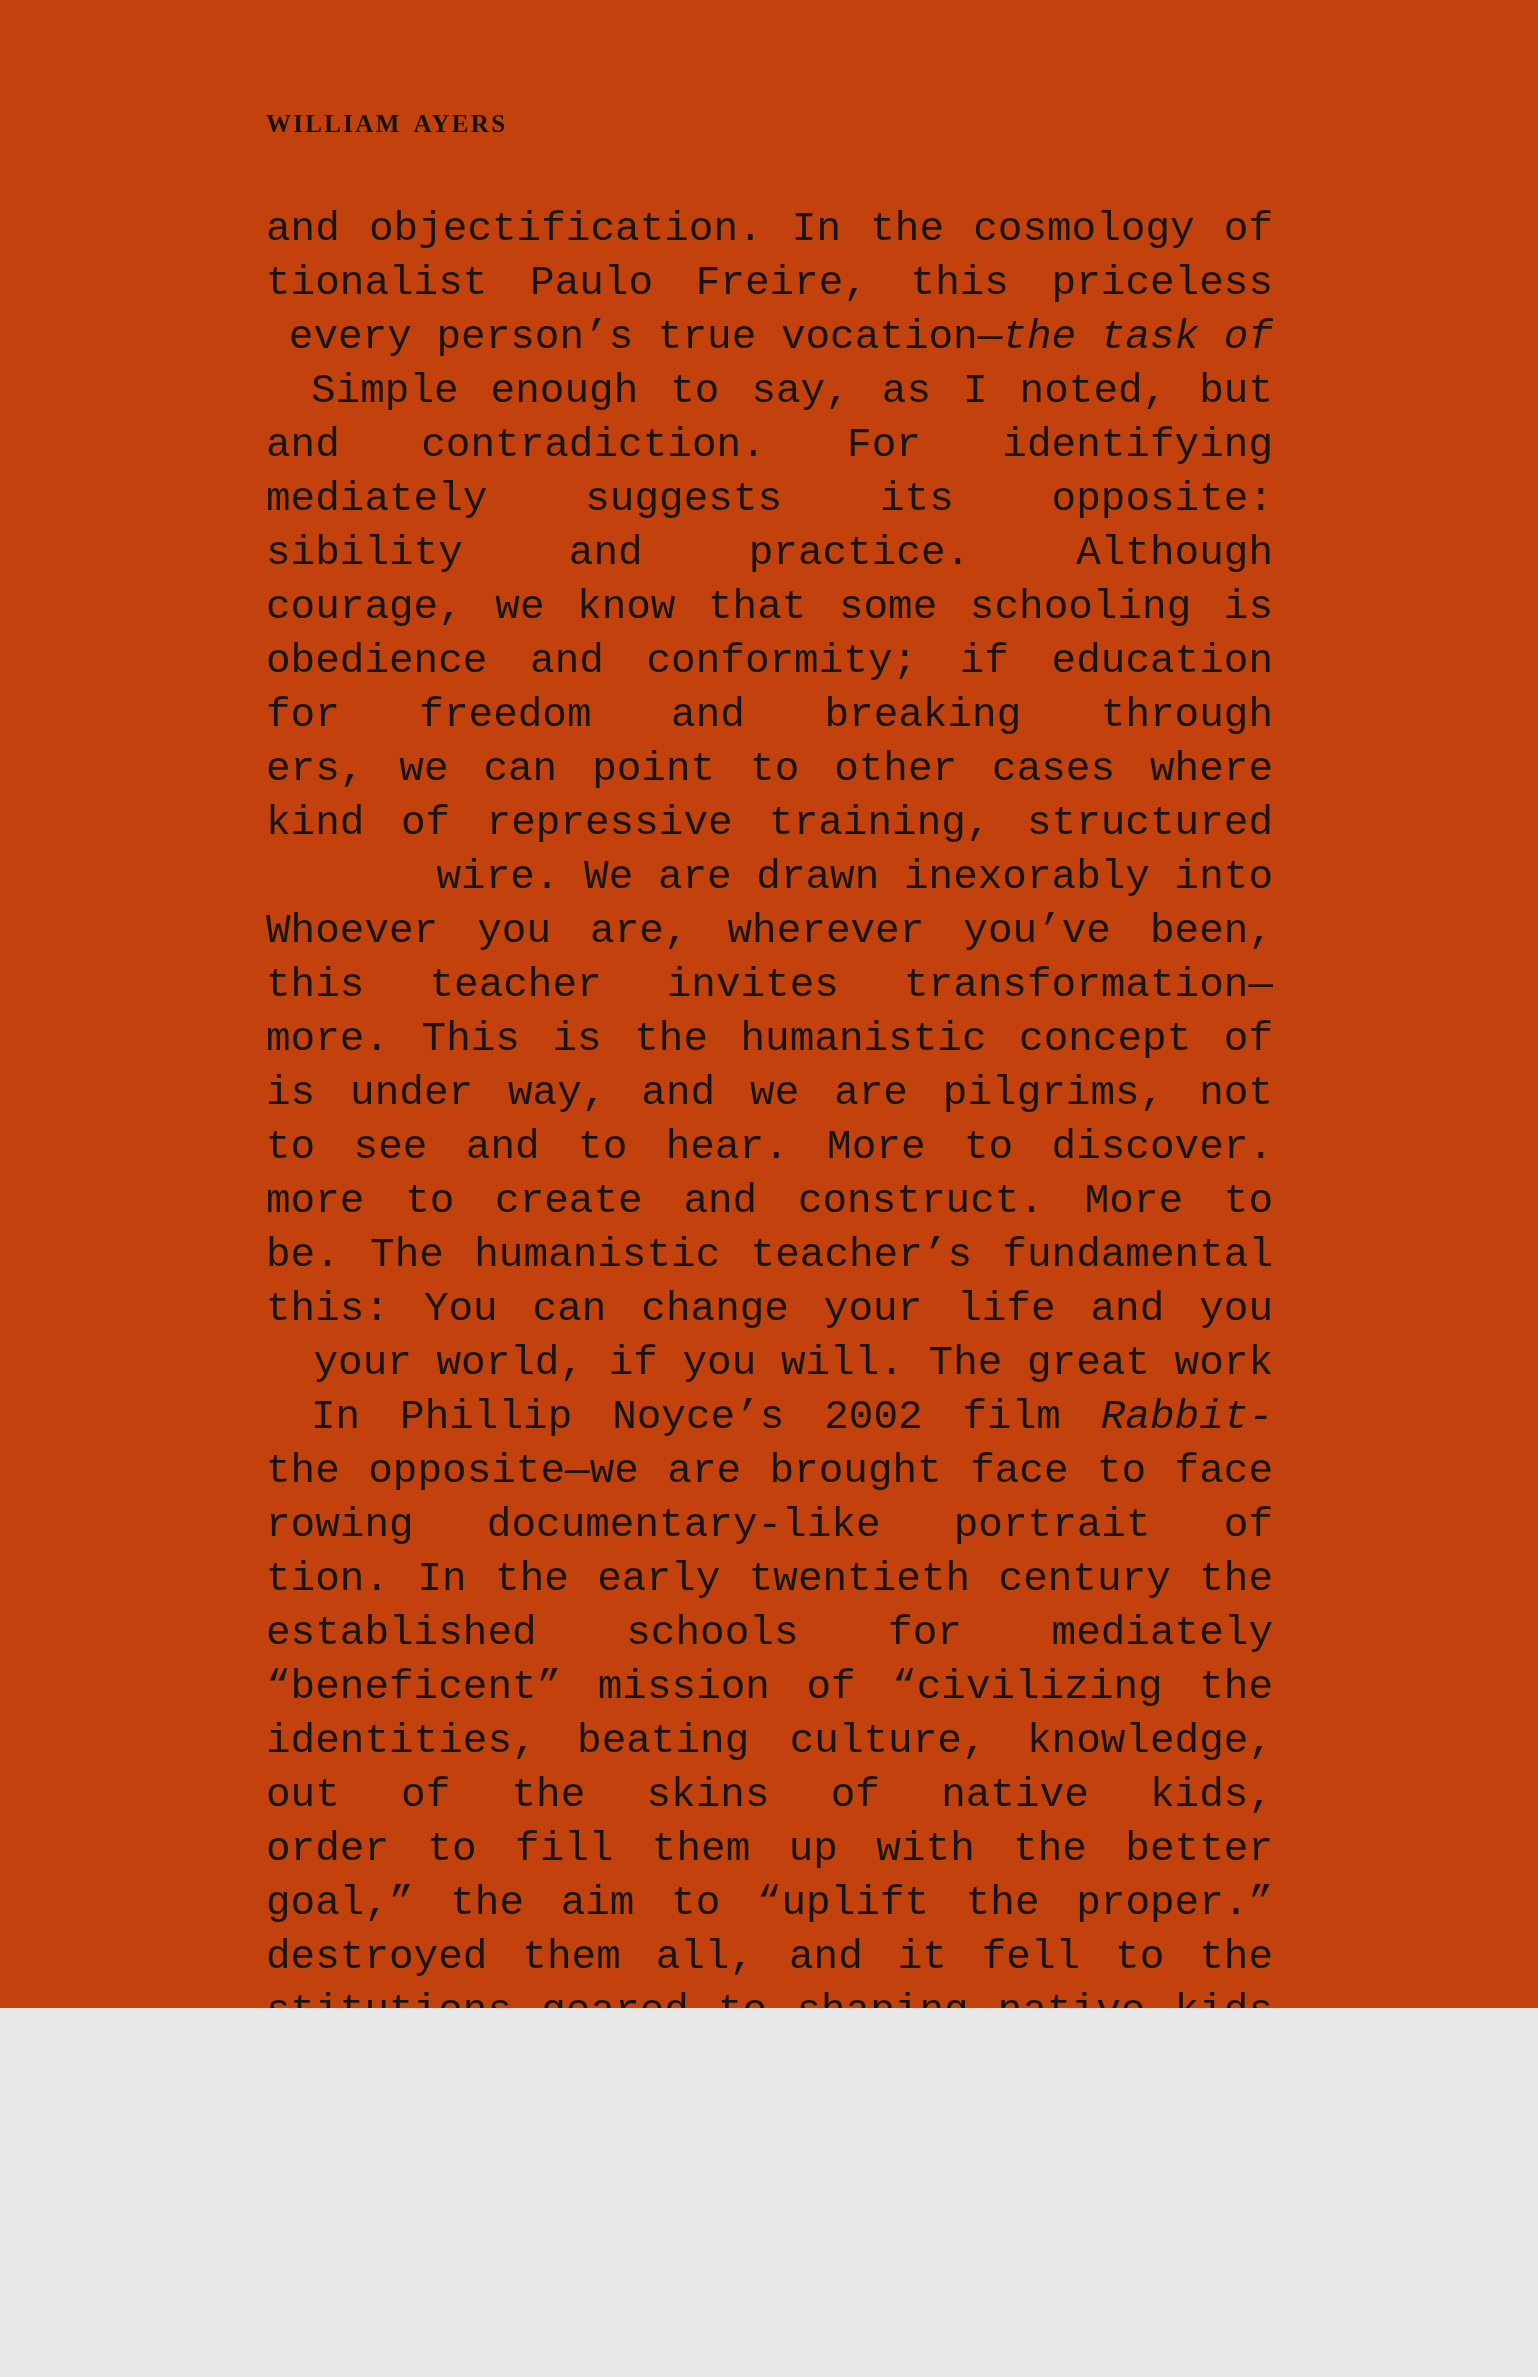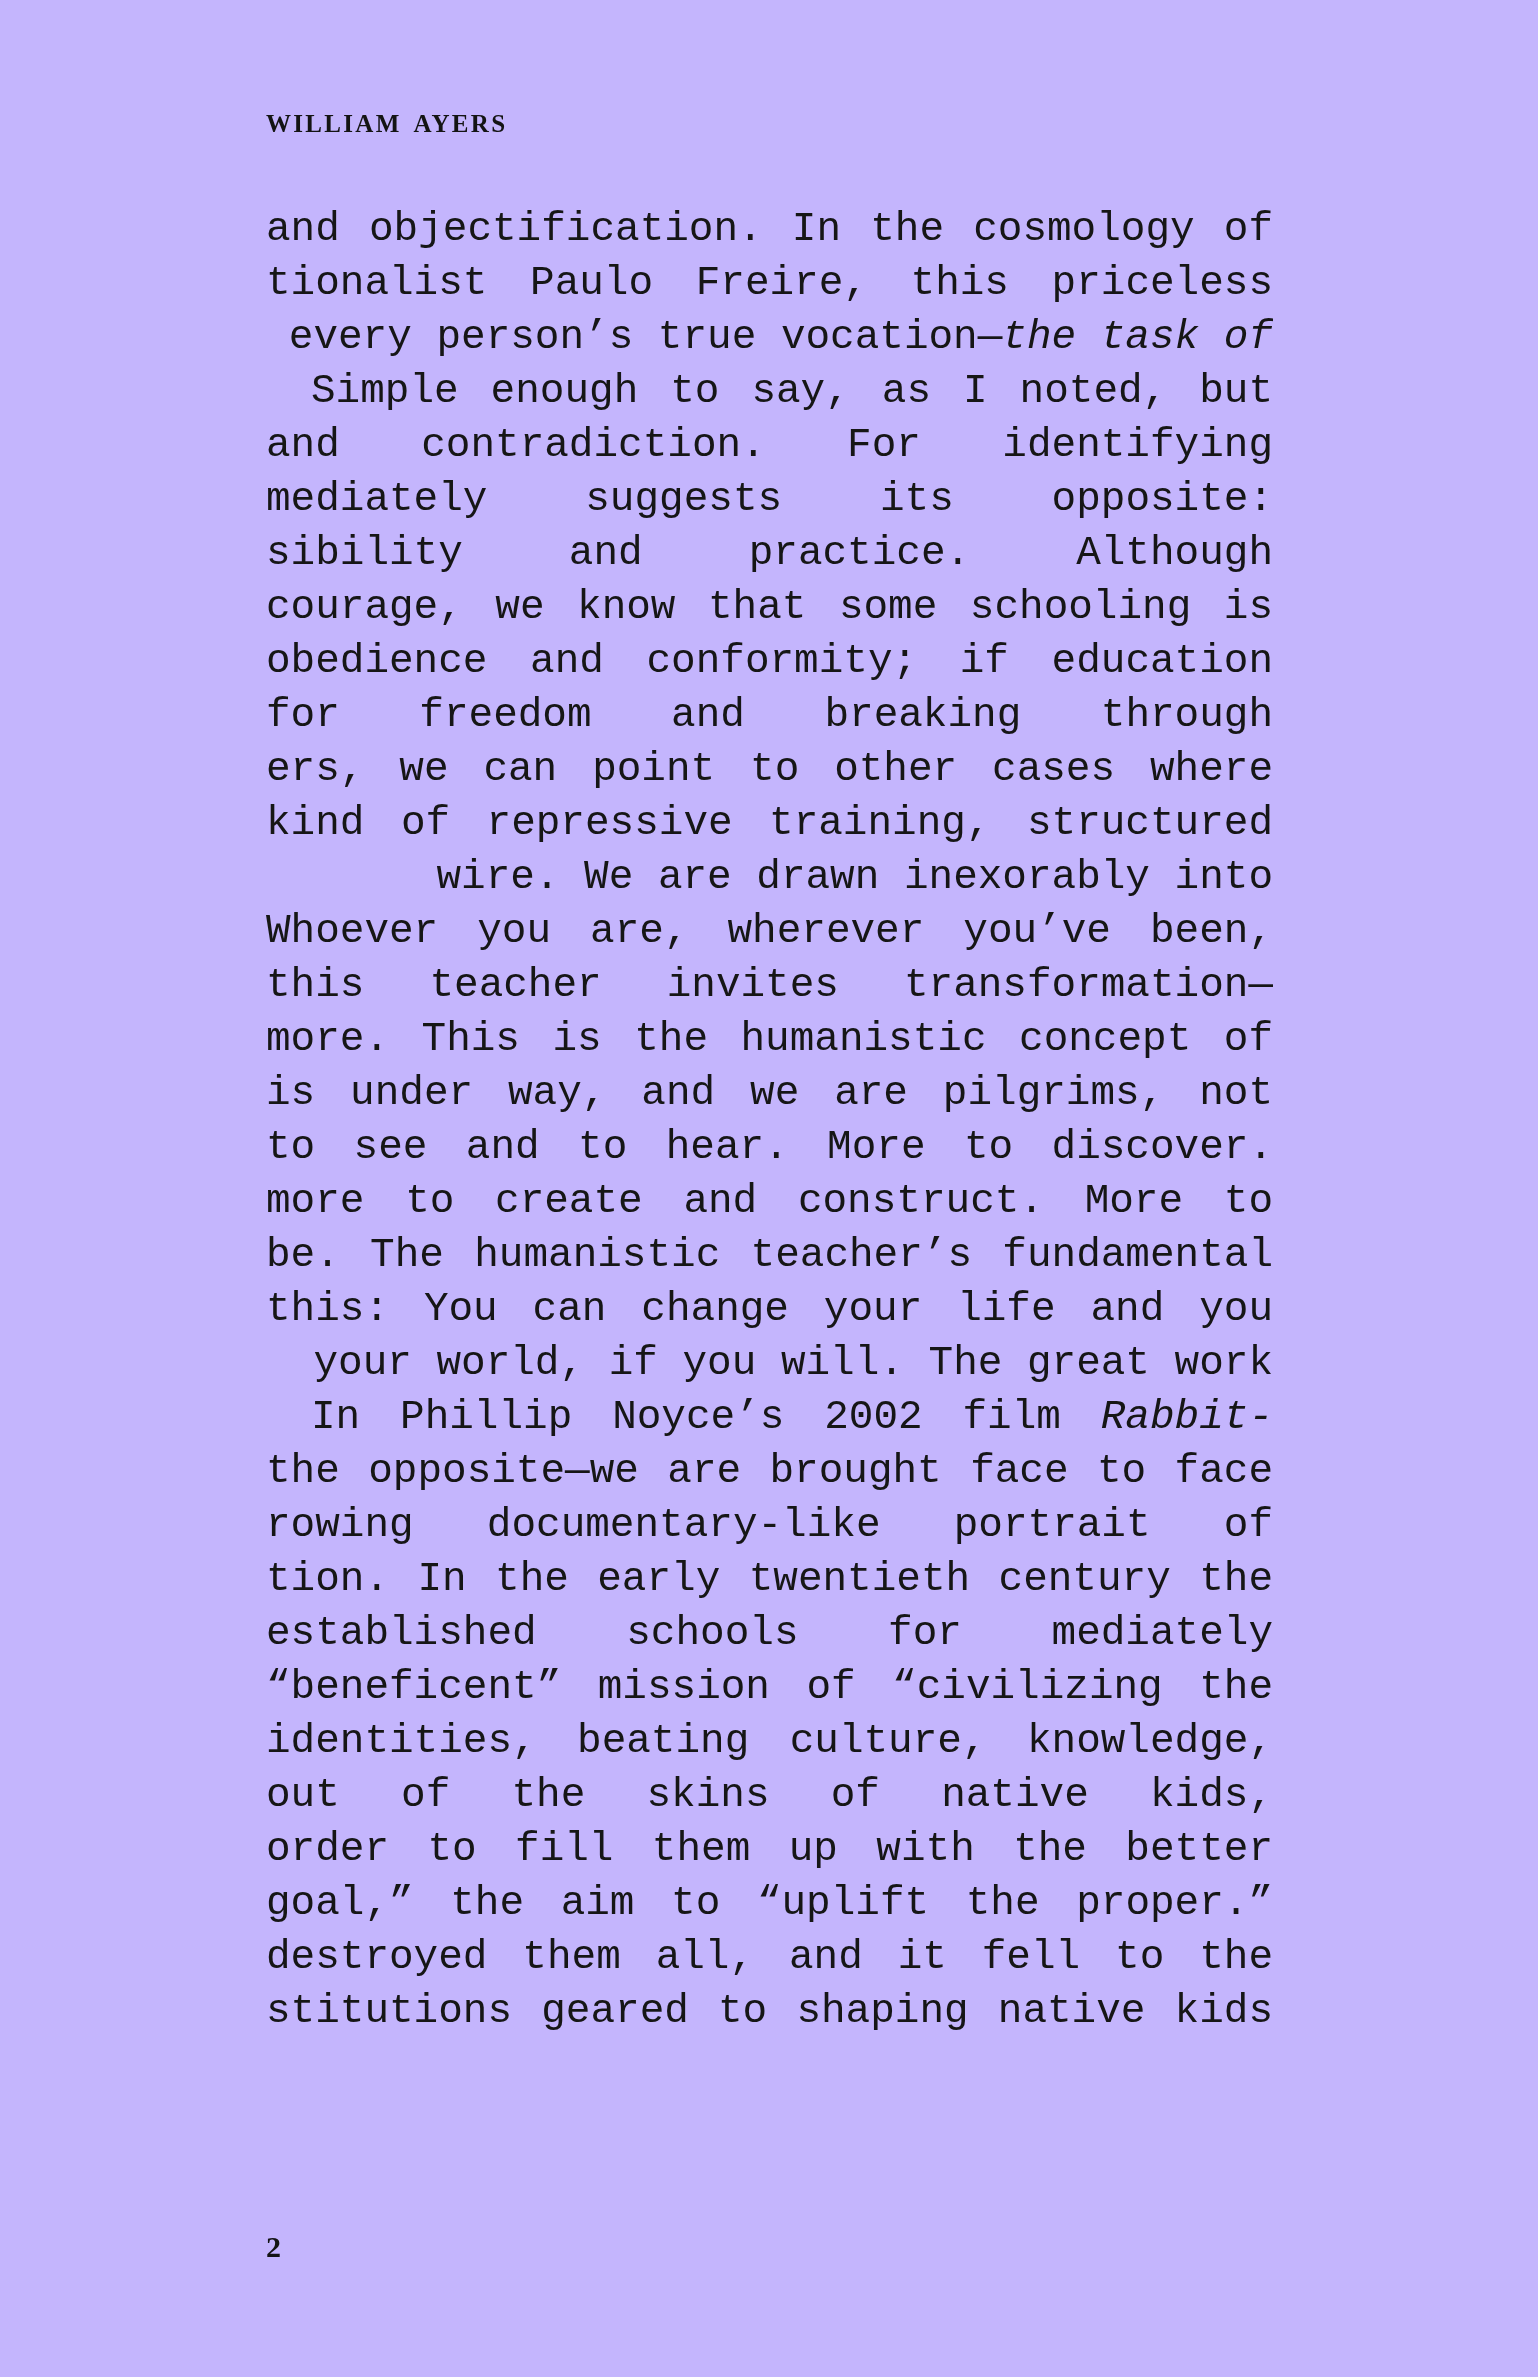--- a/index.html
+++ b/index.html
@@ -3,22 +3,22 @@
 <meta charset="utf-8">
 <style>
   html, body {
     margin: 0;
     padding: 0;
     background: #e8e8e8;
   }
   .page {
     position: relative;
     width: 1538px;
-    height: 2377px;
-    background: #c4b5fd;
+    height: 2008px;
+    background: #c2410c;
     overflow: hidden;
     font-family: "Liberation Serif", "DejaVu Serif", serif;
     color: #141414;
   }
   .running-head {
     position: absolute;
     left: 266px;
     top: 110px;
     font-size: 25px;
     font-weight: bold;

